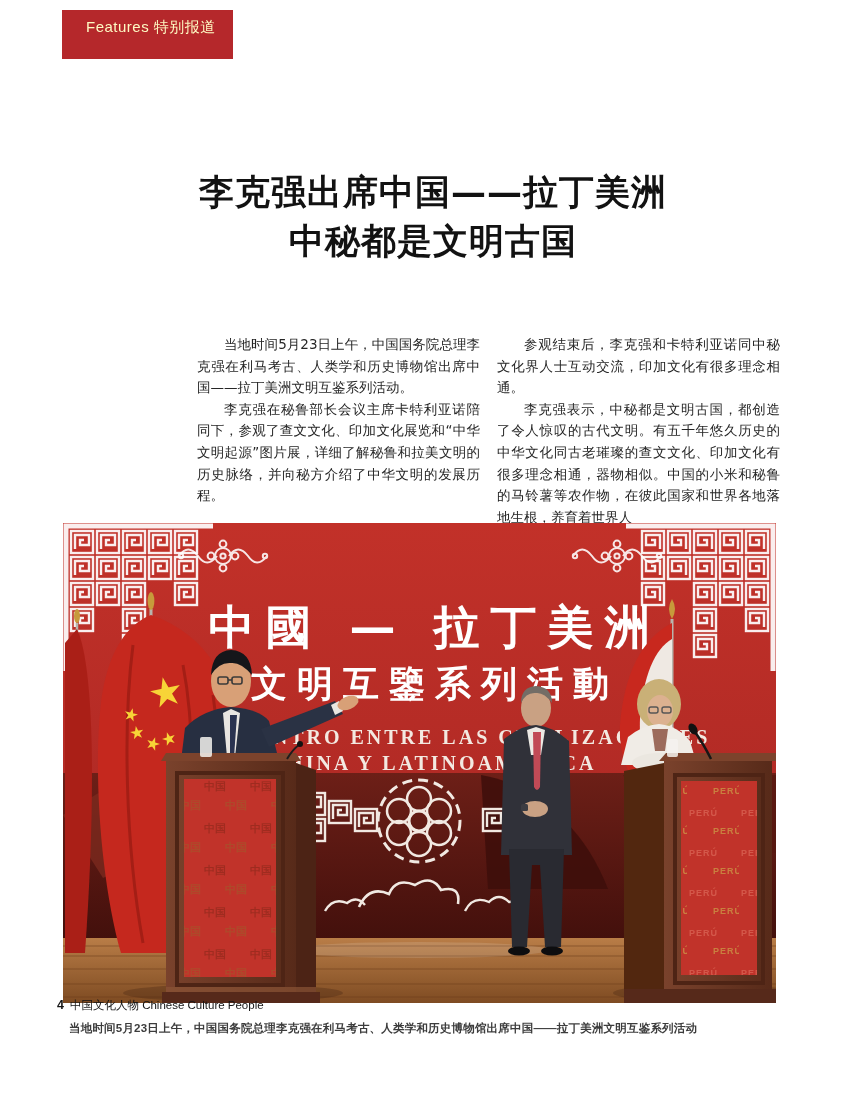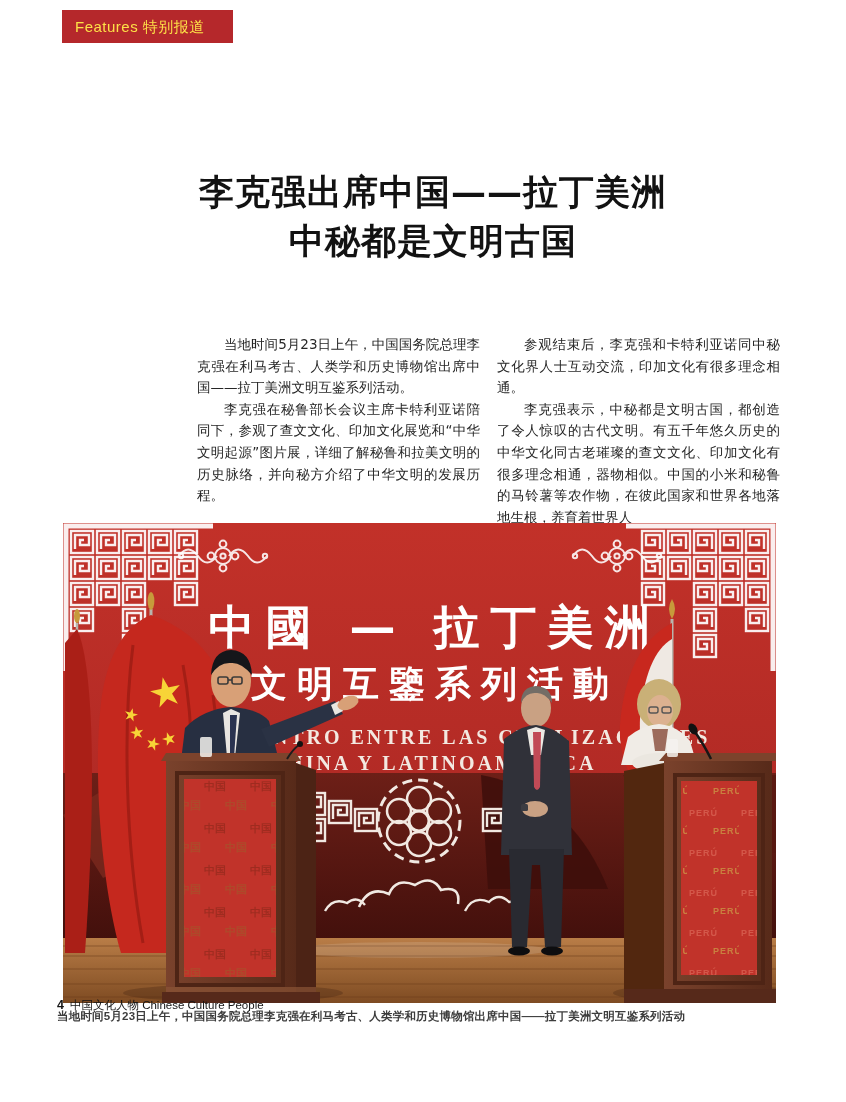--- a/index.html
+++ b/index.html
@@ -1,31 +1,31 @@
 <!DOCTYPE html>
 <html><head>
 <meta charset="utf-8">
 <style>
   html,body{margin:0;padding:0;background:#fff;}
   .page{position:relative;width:846px;height:1102px;background:#ffffff;overflow:hidden;
         font-family:"Liberation Sans",sans-serif;color:#222;}
-  .tag{position:absolute;left:62px;top:10px;width:171px;height:33px;background:#b5282b;
-       color:#fde047;font-size:15px;line-height:33px;padding-left:13px;box-sizing:border-box;
+  .tag{position:absolute;left:62px;top:10px;width:171px;height:49px;background:#b5282b;
+       color:#fef9c3;font-size:15px;line-height:33px;padding-left:24px;box-sizing:border-box;
        letter-spacing:0.5px;}
   .title{position:absolute;left:199px;top:167px;margin:0;
          font-family:"DejaVu Serif","Liberation Serif",serif;font-weight:700;
          font-size:35px;line-height:49px;color:#121212;letter-spacing:1px;text-align:center;}
   .col{position:absolute;top:334px;width:283px;font-size:13.5px;line-height:21.6px;
        text-align:justify;color:#262626;font-family:"DejaVu Sans","Liberation Sans",sans-serif;}
   .col p{margin:0;text-indent:2em;}
   .col-left{left:197px;}
   .col-right{left:497px;}
   .photo{position:absolute;left:57px;top:517px;width:653px;height:480px;margin:6px;}
   .photo svg{display:block;}
-  .caption{position:absolute;left:57px;top:1009px;width:713px;margin:0;
+  .caption{position:absolute;left:57px;top:1009px;width:713px;margin:12px;
            font-size:11.5px;font-weight:600;color:#3c3c3c;letter-spacing:0.2px;}
   .footer{position:absolute;left:57px;top:998px;font-size:11.5px;color:#151515;}
   .footer b{font-size:12.5px;margin-right:6px;}
 </style>
 </head>
 <body>
 
 <div class="page">
 
   <div class="tag">

